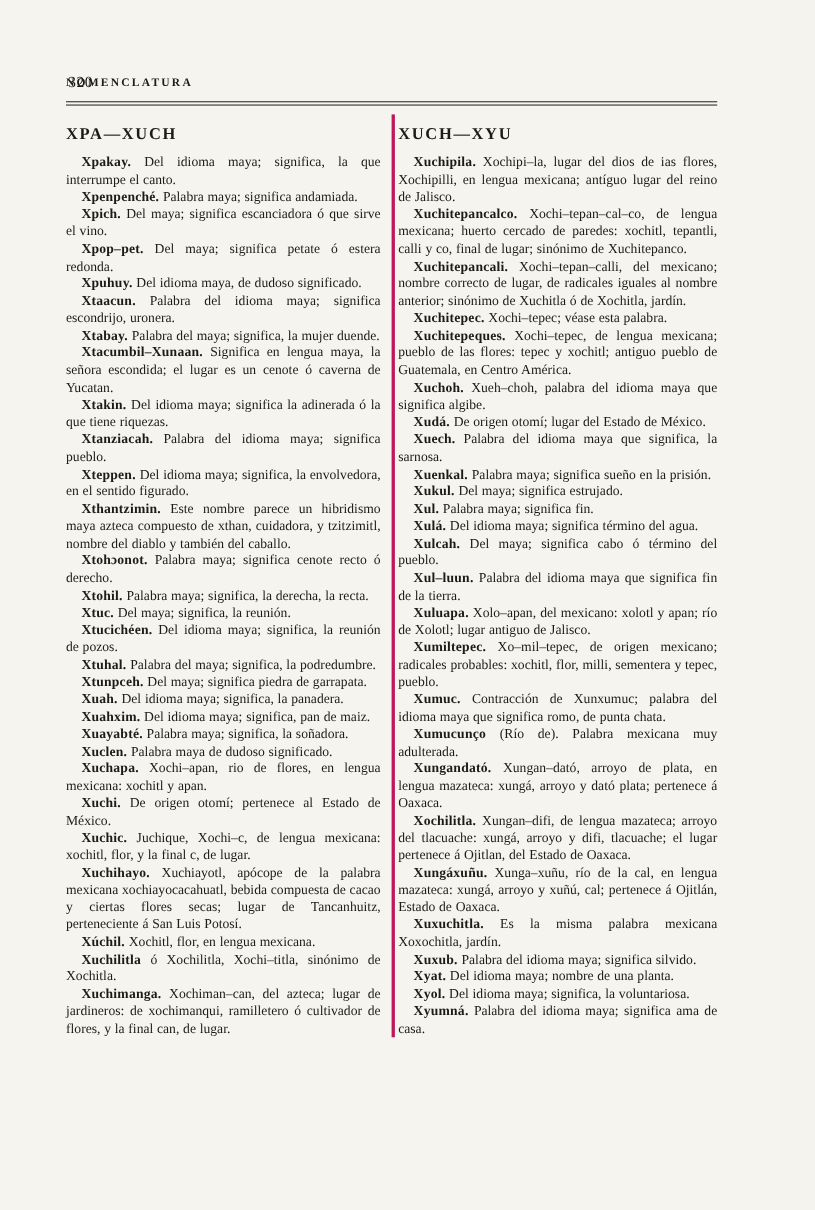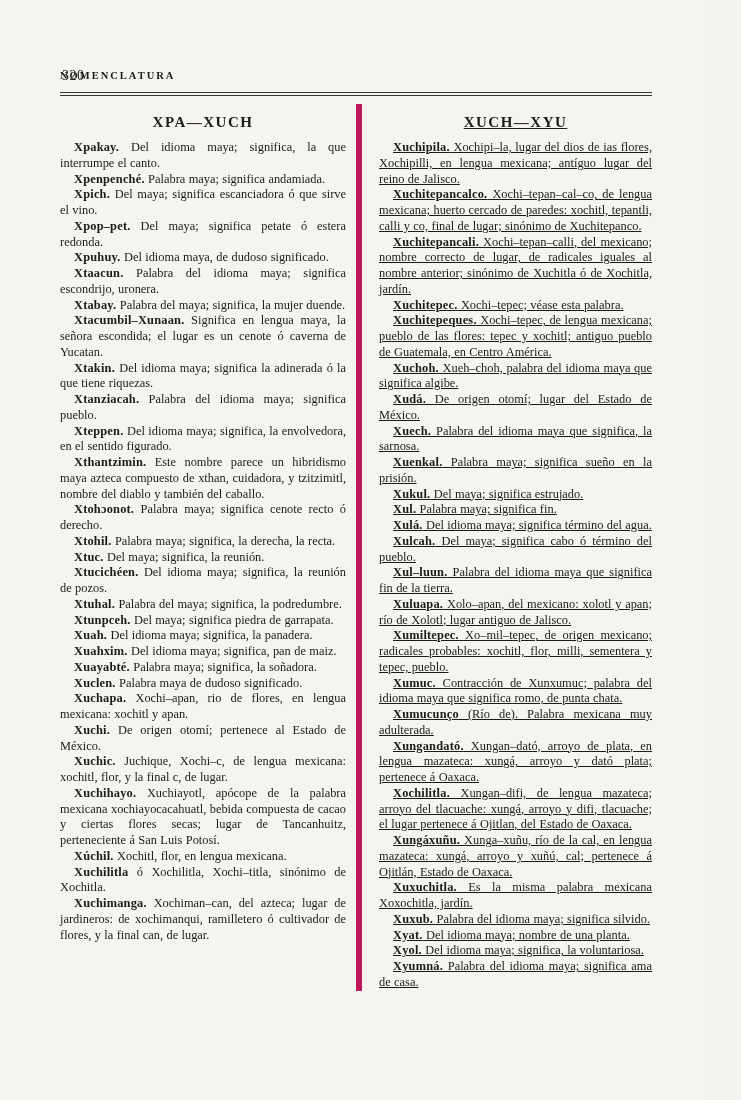--- a/index.html
+++ b/index.html
@@ -48,24 +48,23 @@
   }
   .columns {
     display: flex;
     align-items: stretch;
   }
   .column {
     width: 50%;
     box-sizing: border-box;
   }
   .column.left  { padding-right: 10px; }
-  .column.right { padding-left: 17px; border-left: 6px solid #be185d; text-decoration: underline; }
+  .column.right { padding-left: 3px; border-left: 3px solid #be185d; }
   .col-heading {
     margin: 10px 0 9px 0;
-    text-align: center;
     font-size: 15px;
     font-weight: bold;
     letter-spacing: 1.5px;
   }
   .entry {
     margin: 0;
     font-size: 12.4px;
     line-height: 15.75px;
     text-align: justify;
     text-indent: 14px;

